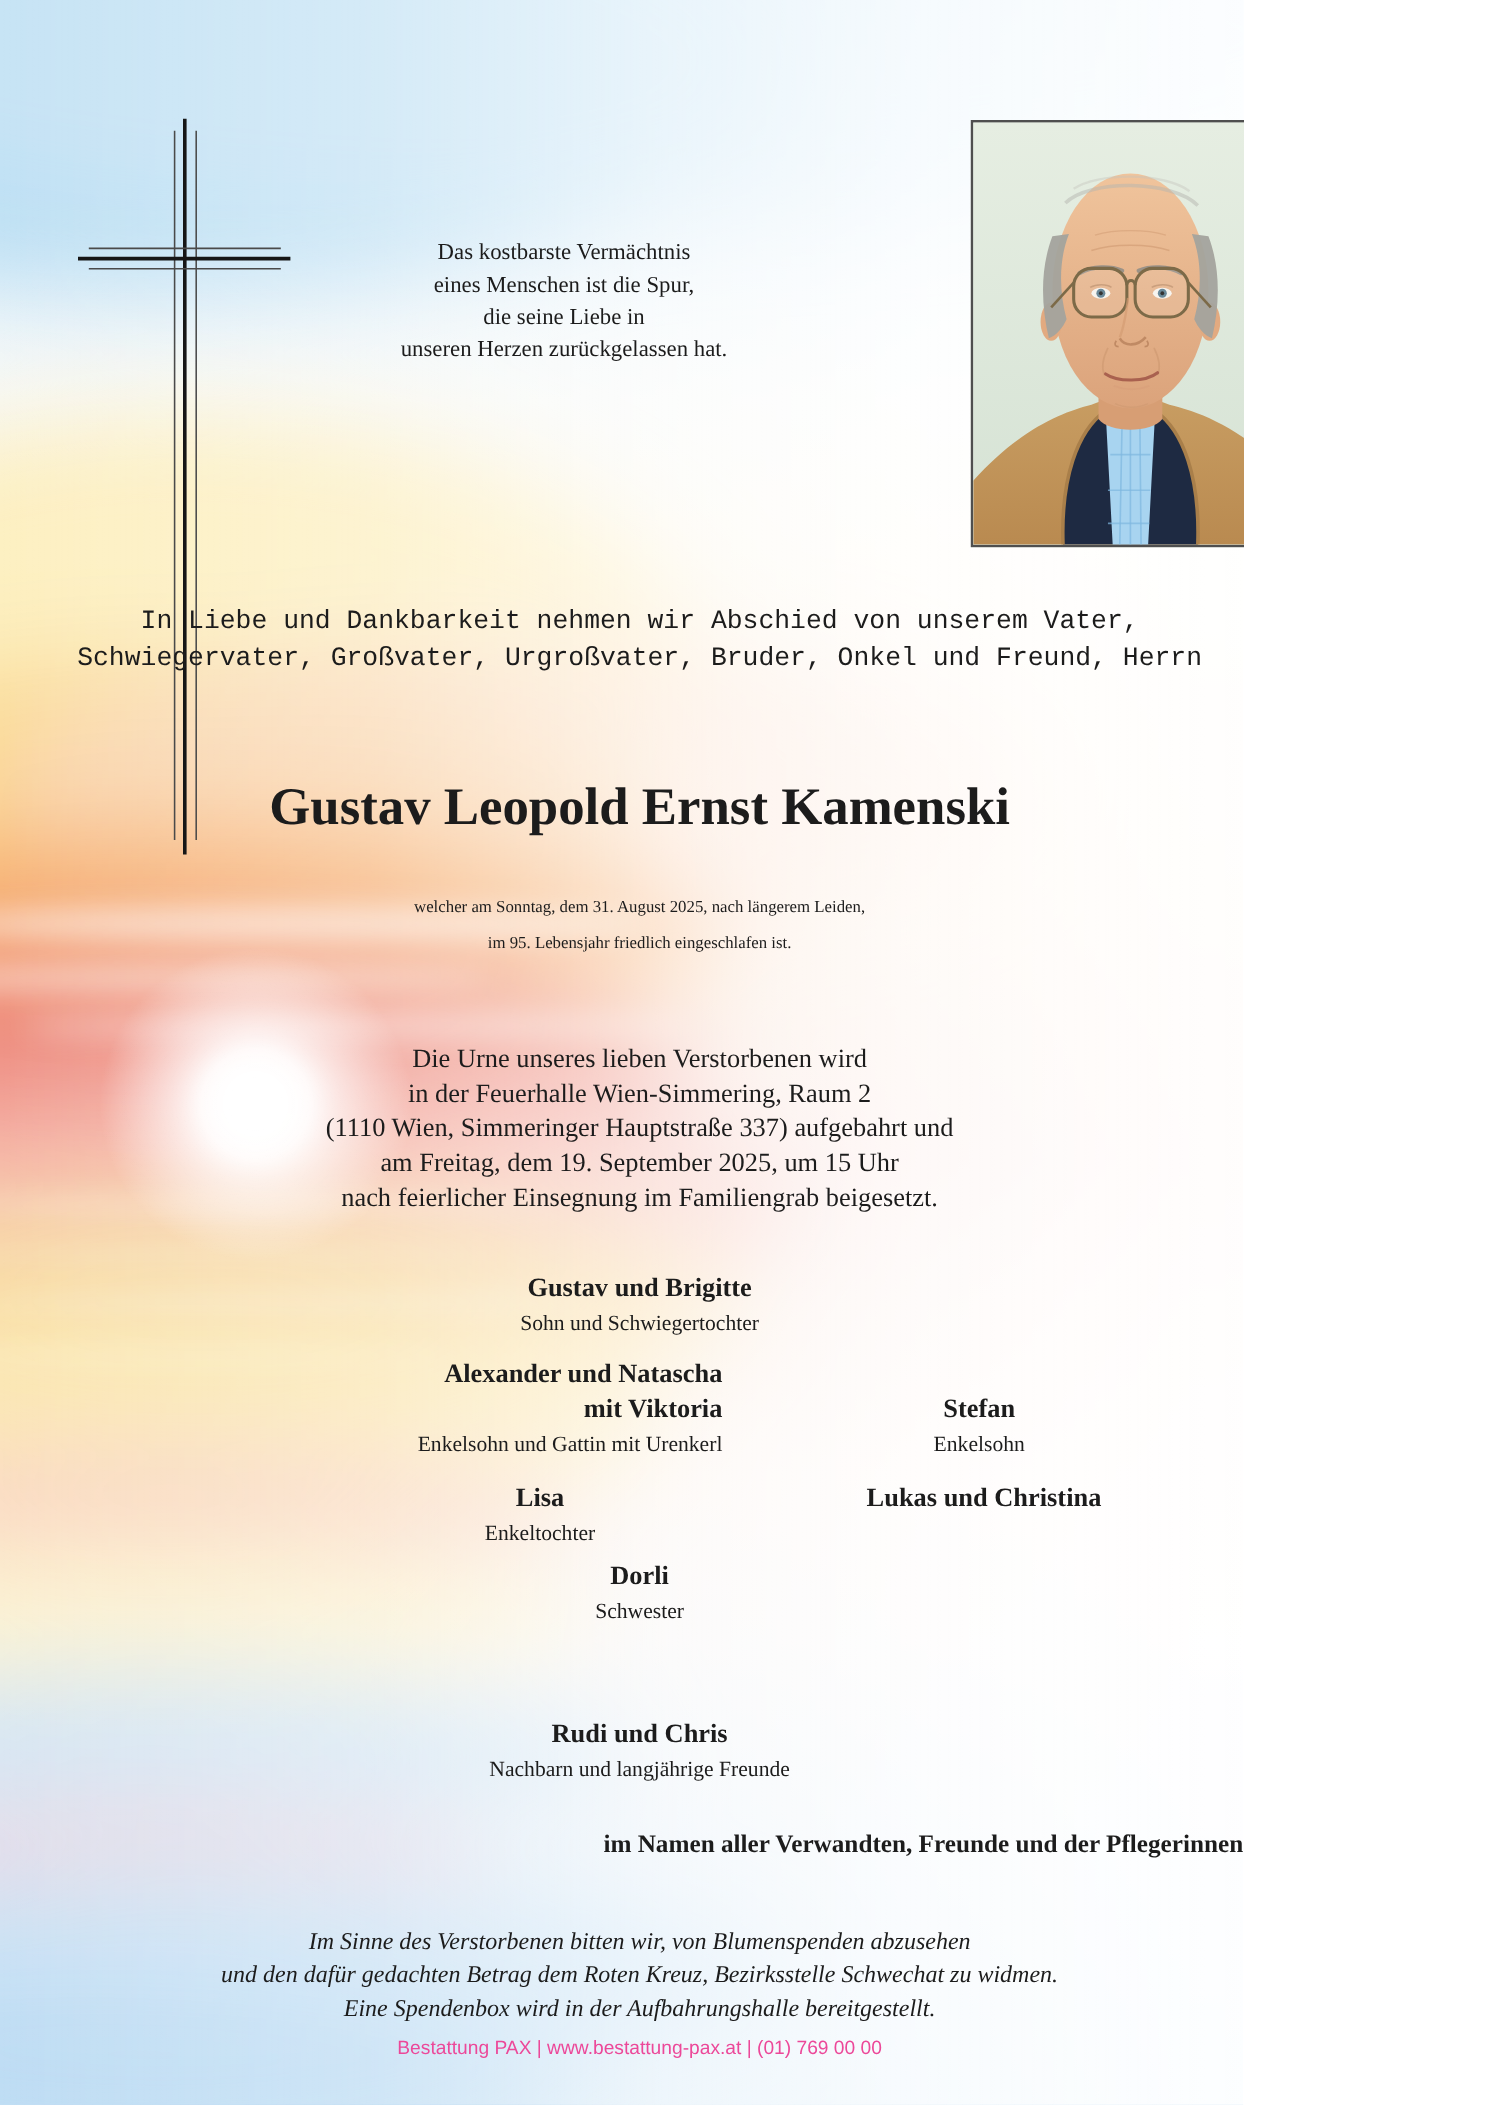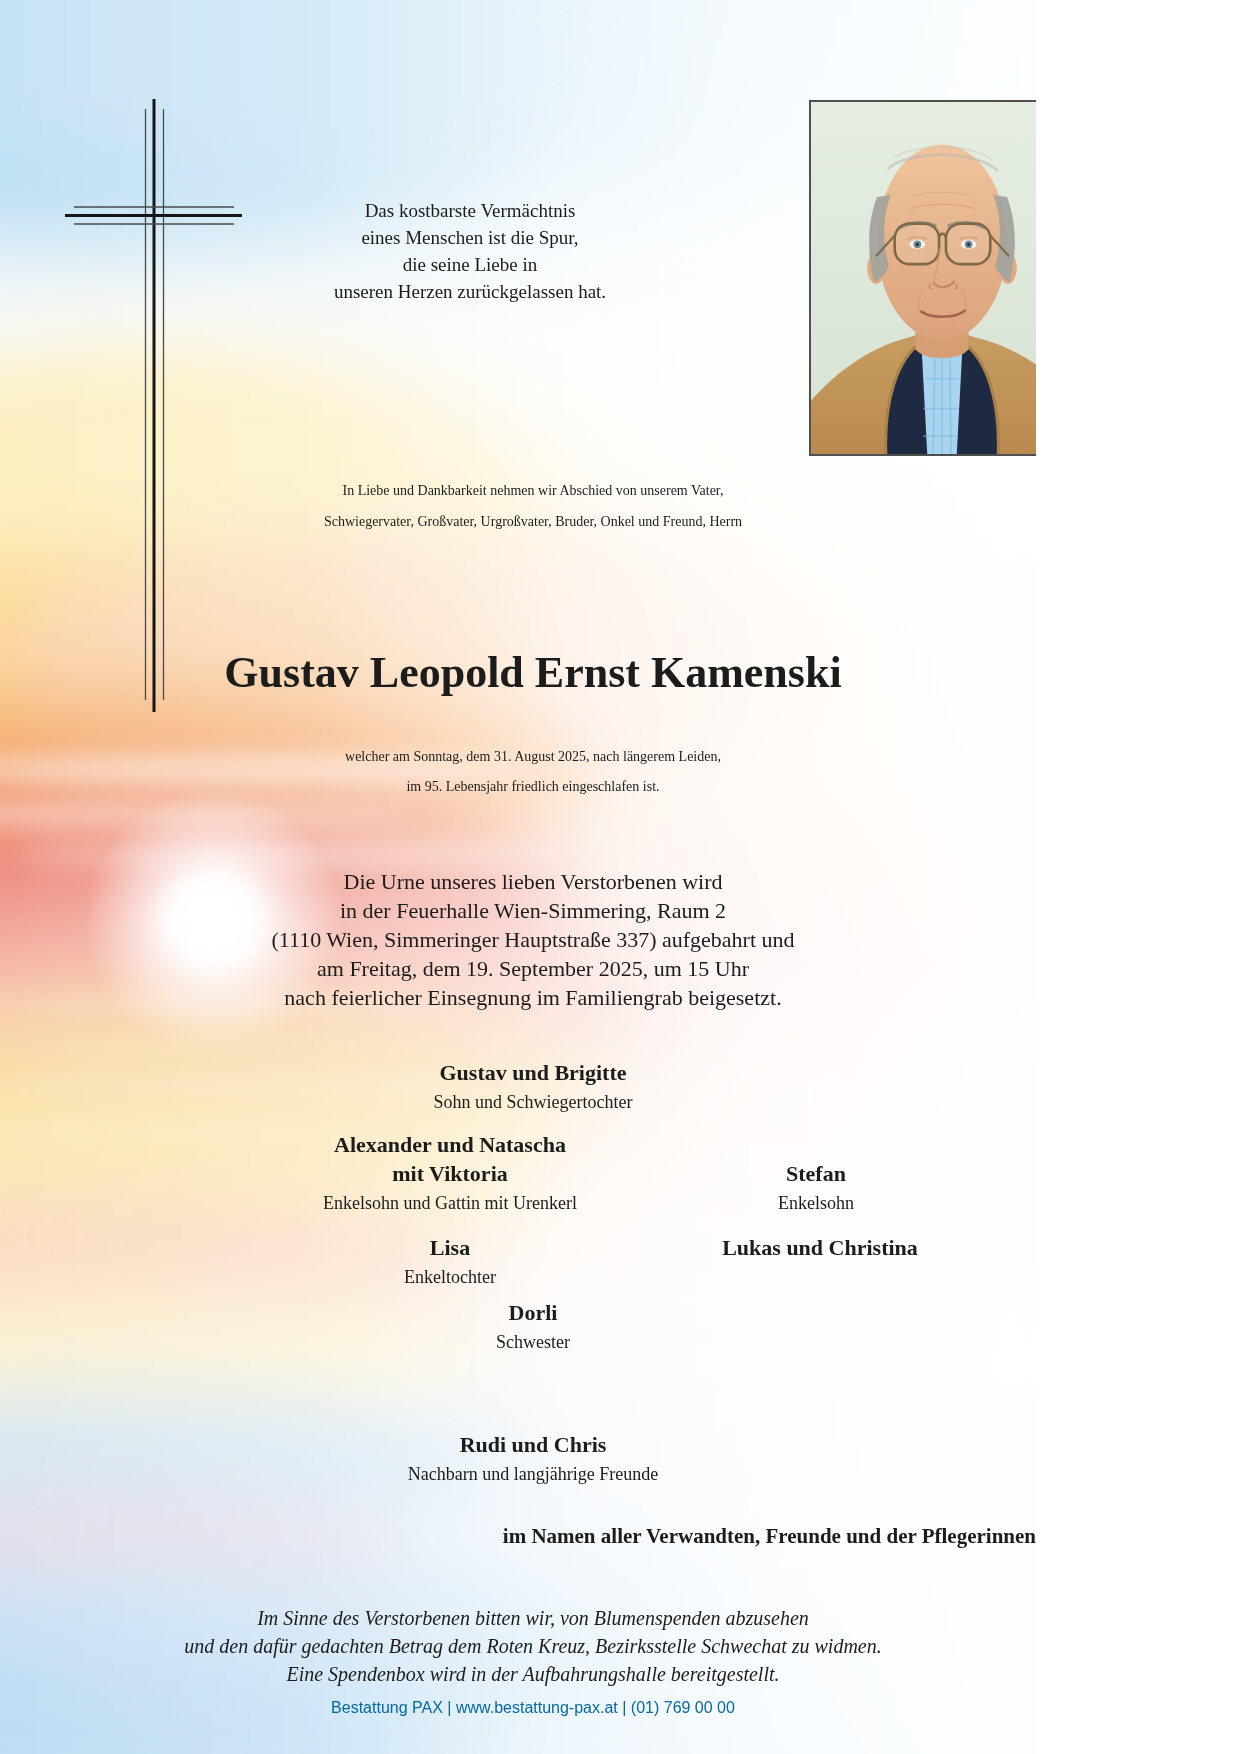--- a/index.html
+++ b/index.html
@@ -14,40 +14,40 @@
   .cross-wrap{position:absolute;left:0;top:0;width:300px;height:740px;z-index:2;}
   .photo{
     position:absolute;left:809px;top:100px;width:267px;height:356px;
     box-sizing:border-box;border:2px solid #4f4f4f;z-index:2;overflow:hidden;
     background:#dfe8dc;
   }
   .photo svg{display:block;width:100%;height:100%;}
   .txt{position:absolute;z-index:3;white-space:pre-line;}
   .center-col{left:30px;right:0;text-align:center;}
   .quote{top:197px;left:300px;width:340px;text-align:center;font-size:19px;line-height:27px;}
-  .intro{top:475px;font-size:14px;line-height:31px;}
+  .intro{top:502px;font-size:22px;line-height:31px;font-family:Liberation Mono, monospace;}
   .name{top:646px;font-size:44px;line-height:54px;font-weight:bold;}
   .death{top:742px;font-size:14px;line-height:30px;}
   .ceremony{top:831px;font-size:22px;line-height:29px;margin-top:36px;}
   .mourner{position:absolute;z-index:3;text-align:center;}
   .mourner .mname{font-size:22px;line-height:29px;font-weight:bold;white-space:pre-line;}
   .mourner .mrel{font-size:18px;line-height:25px;margin-top:3px;}
   .m0{left:30px;right:0;top:1058px;}
-  .m1{left:298px;width:304px;top:1130px;}
+  .m1{left:298px;width:304px;top:1130px;text-align:right;}
   .m2{left:666px;width:300px;top:1159px;}
   .m3{left:298px;width:304px;top:1233px;}
   .m4{left:640px;width:360px;top:1233px;}
   .m5{left:30px;right:0;top:1298px;}
   .m6{left:30px;right:0;top:1364px;}
   .m7{left:30px;right:0;top:1430px;}
   .closing{top:1522px;font-size:21px;line-height:28px;font-weight:bold;text-align:right;}
   .donation{top:1604px;font-size:20px;line-height:28px;font-style:italic;}
   .footer{
     top:1697px;font-size:16px;line-height:22px;
-    font-family:"Liberation Sans", sans-serif;color:#0369a1;
+    font-family:"Liberation Sans", sans-serif;color:#ec4899;
   }
 </style>
 </head>
 <body>
 
 <div id="page">
 
   <svg class="bg-svg" viewBox="0 0 1240 1754" preserveAspectRatio="none" aria-hidden="true">
     <defs>
       <linearGradient id="base" x1="0" y1="0" x2="0" y2="1">

